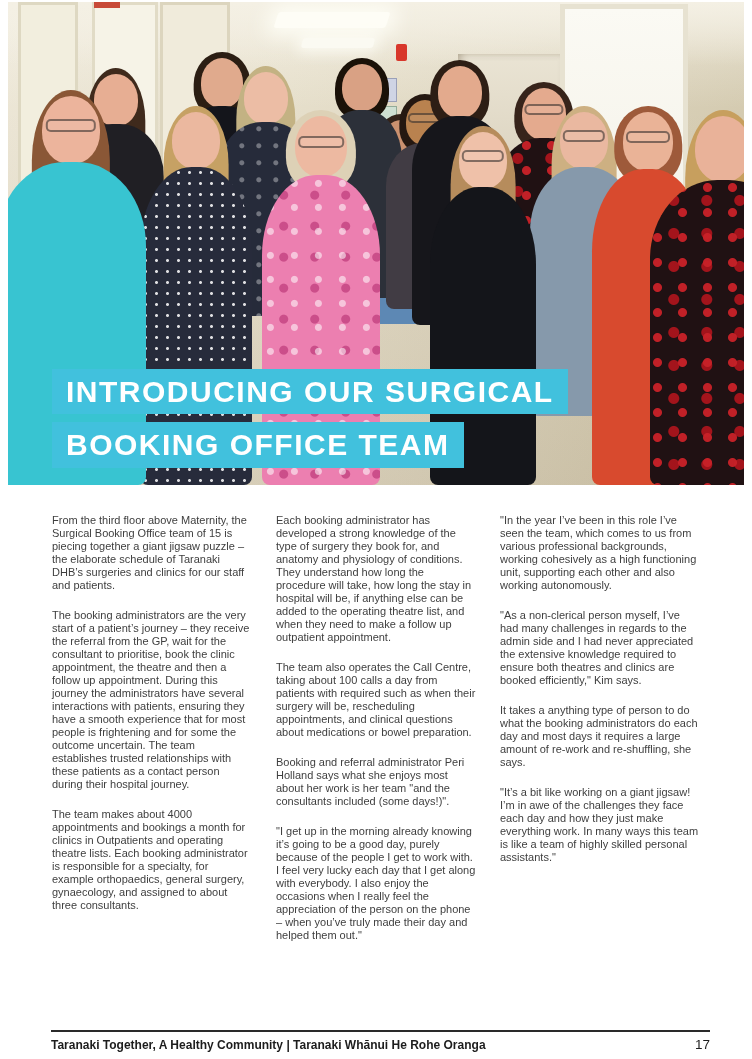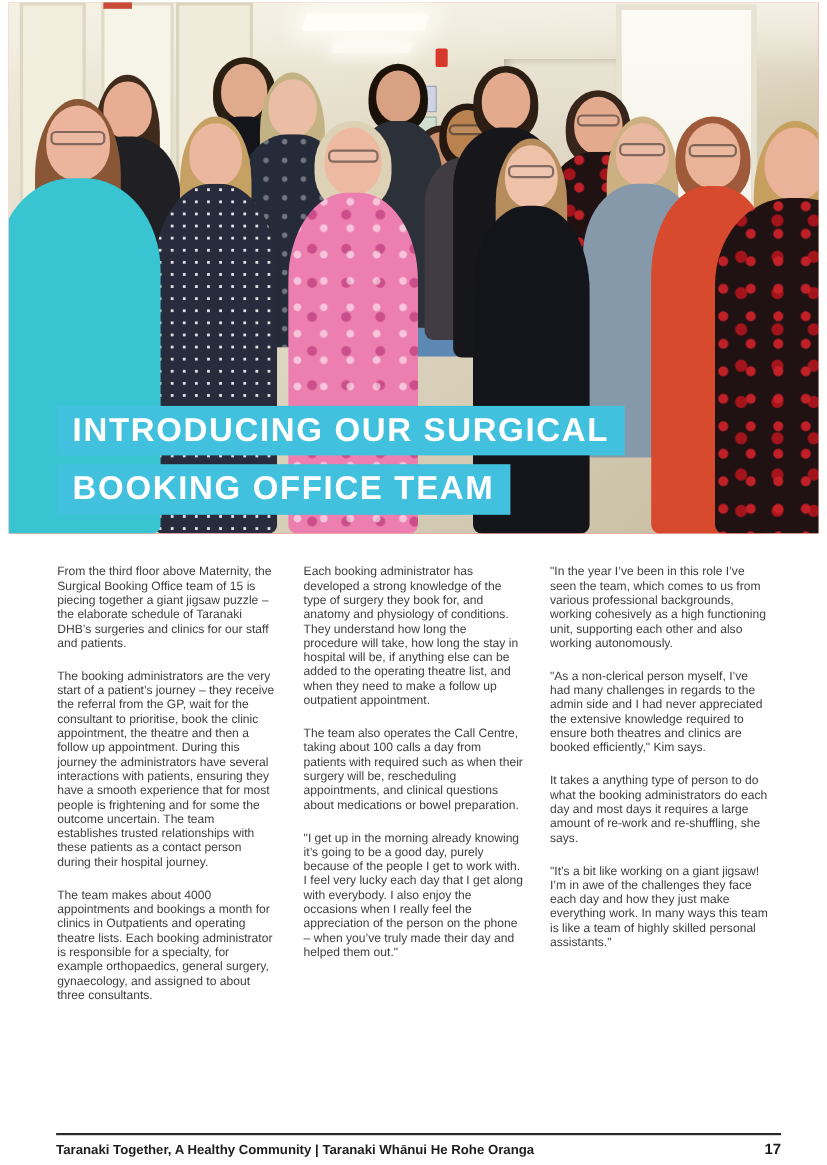--- a/index.html
+++ b/index.html
@@ -47,21 +47,21 @@
 
   
   .columns{position:absolute;left:52px;top:514px;width:648px;display:flex;gap:24px;}
   .col{width:200px;}
   .col p{margin:0 0 17px 0;font-size:11px;line-height:13px;color:var(--body_text,#3e3e3e);}
 
   
   .footer{position:absolute;left:51px;top:1030px;width:659px;border-top:2px solid #2a2a2a;
     display:flex;justify-content:space-between;align-items:baseline;padding-top:5px;}
   .footer .ftext{font-size:12px;font-weight:bold;color:var(--footer_text,#1d1d1d);}
-  .footer .fpage{font-size:13.5px;font-weight:bold;color:var(--footer_text,#1d1d1d);}
+  .footer .fpage{font-size:13.5px;font-weight:normal;color:var(--footer_text,#1d1d1d);}
 </style>
 </head>
 <body>
 
 <div class="page">
 
   <div class="photo">
     <div class="wall"></div>
     <div class="ceiling"></div>
     <div class="lightbar1"></div>
@@ -167,20 +167,21 @@
 
   <div class="columns">
     <div class="col">
       <p>From the third floor above Maternity, the Surgical Booking Office team of 15 is piecing together a giant jigsaw puzzle – the elaborate schedule of Taranaki DHB’s surgeries and clinics for our staff and patients.</p>
       <p>The booking administrators are the very start of a patient’s journey – they receive the referral from the GP, wait for the consultant to prioritise, book the clinic appointment, the theatre and then a follow up appointment. During this journey the administrators have several interactions with patients, ensuring they have a smooth experience that for most people is frightening and for some the outcome uncertain. The team establishes trusted relationships with these patients as a contact person during their hospital journey.</p>
       <p>The team makes about 4000 appointments and bookings a month for clinics in Outpatients and operating theatre lists. Each booking administrator is responsible for a specialty, for example orthopaedics, general surgery, gynaecology, and assigned to about three consultants.</p>
     </div>
     <div class="col">
       <p>Each booking administrator has developed a strong knowledge of the type of surgery they book for, and anatomy and physiology of conditions. They understand how long the procedure will take, how long the stay in hospital will be, if anything else can be added to the operating theatre list, and when they need to make a follow up outpatient appointment.</p>
       <p>The team also operates the Call Centre, taking about 100 calls a day from patients with required such as when their surgery will be, rescheduling appointments, and clinical questions about medications or bowel preparation.</p>
+      <p>Booking and referral administrator Peri Holland says what she enjoys most about her work is her team "and the consultants included (some days!)".</p>
       <p>"I get up in the morning already knowing it’s going to be a good day, purely because of the people I get to work with. I feel very lucky each day that I get along with everybody. I also enjoy the occasions when I really feel the appreciation of the person on the phone – when you’ve truly made their day and helped them out."</p>
     </div>
     <div class="col">
       <p>"In the year I’ve been in this role I’ve seen the team, which comes to us from various professional backgrounds, working cohesively as a high functioning unit, supporting each other and also working autonomously.</p>
       <p>"As a non-clerical person myself, I’ve had many challenges in regards to the admin side and I had never appreciated the extensive knowledge required to ensure both theatres and clinics are booked efficiently," Kim says.</p>
       <p>It takes a anything type of person to do what the booking administrators do each day and most days it requires a large amount of re-work and re-shuffling, she says.</p>
       <p>"It’s a bit like working on a giant jigsaw! I’m in awe of the challenges they face each day and how they just make everything work. In many ways this team is like a team of highly skilled personal assistants."</p>
     </div>
   </div>
 

